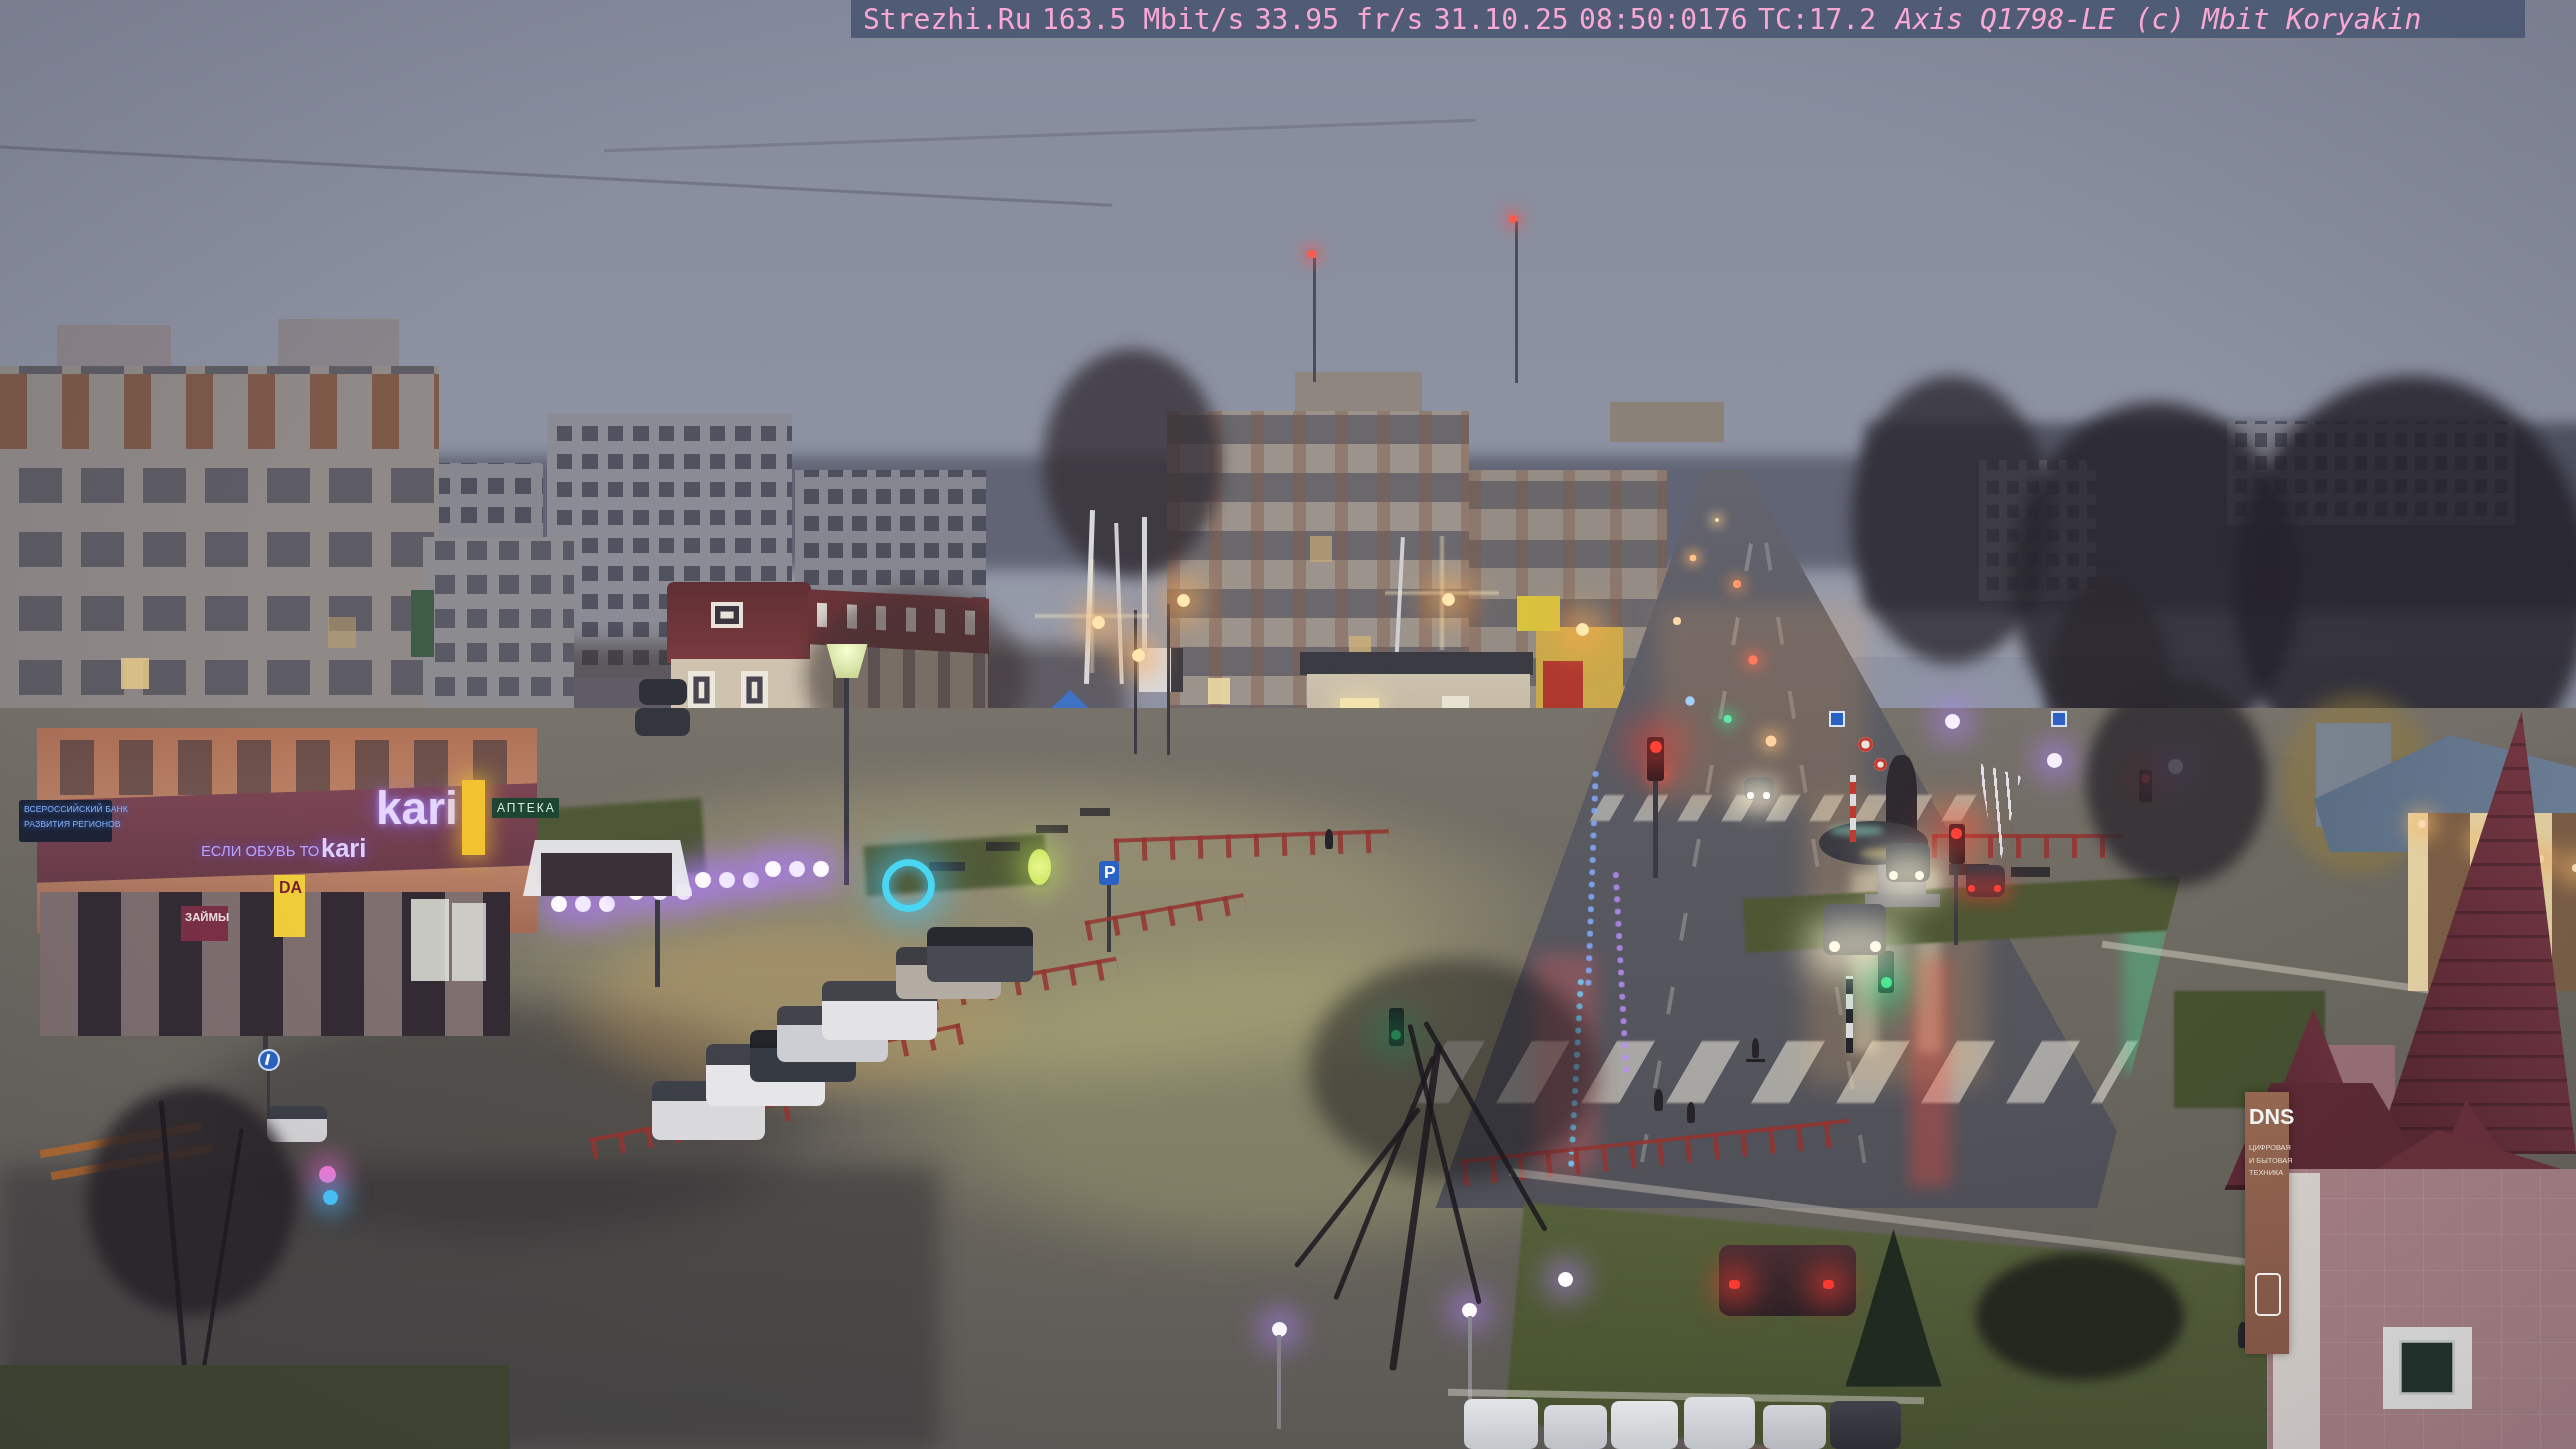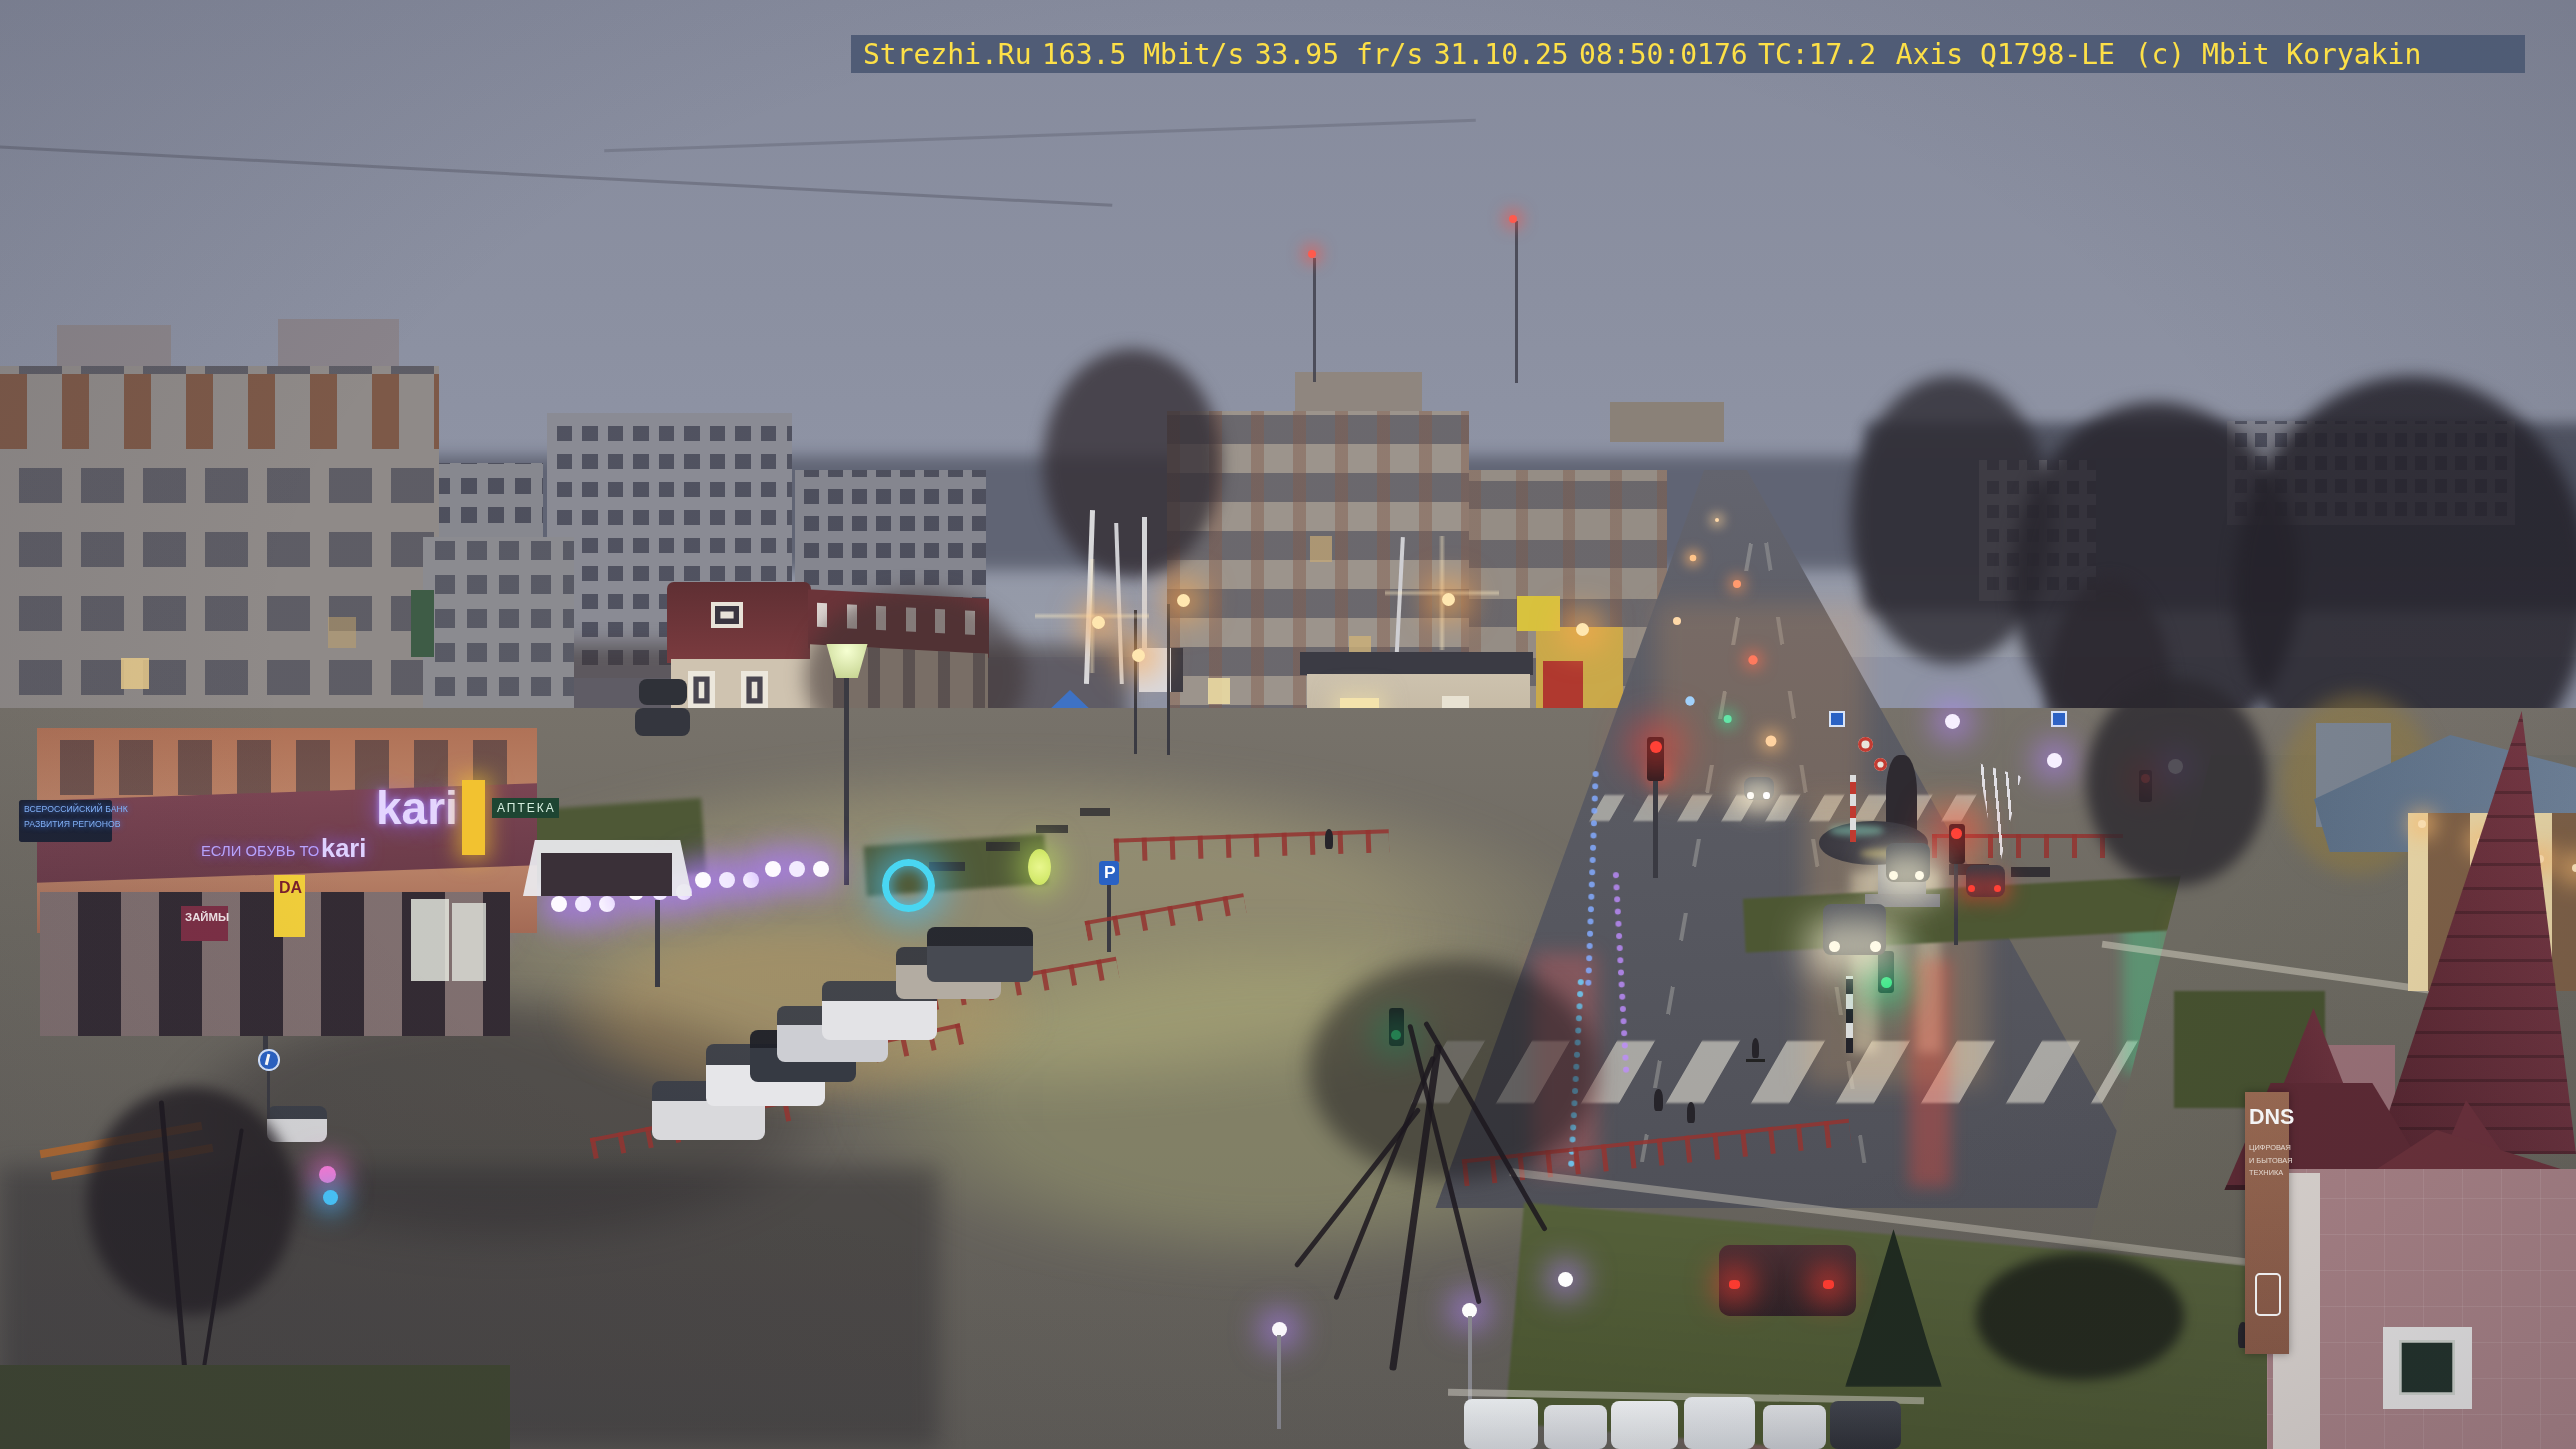--- a/index.html
+++ b/index.html
@@ -18,23 +18,23 @@
   .lmp1{position:absolute;width:14.8px;height:14.8px;border-radius:50%;background:#f6efff;
     box-shadow:0 0 29.5px 12px rgba(178,130,255,.65);}
   .wlamp{position:absolute;width:13.4px;height:13.4px;border-radius:50%;background:#ffe7b0;
     box-shadow:0 0 31px 13.4px rgba(255,170,80,.75);}
   .star{position:absolute;width:114px;height:114px;pointer-events:none;
     background:linear-gradient(0deg,transparent 47%,rgba(255,240,200,.45) 50%,transparent 53%),
                linear-gradient(90deg,transparent 47%,rgba(255,240,200,.45) 50%,transparent 53%);}
   .br{position:absolute;background:rgba(28,24,30,.85);border-radius:2.7px;}
   .glassTop{background:linear-gradient(180deg,rgba(58,62,72,.92) 0 34%,transparent 34%);}
   .bar{display:flex;align-items:center;font-family:"DejaVu Sans Mono","Liberation Mono",monospace;
-       font-size:28px;color:#fde047;margin-top:35px;}
+       font-size:28px;color:#f9a8d4;}
   .bar span{margin-right:.62ch;}
-  .bar .g2{margin-left:.55ch;}
+  .bar .g2{margin-left:.55ch;font-style:italic;}
 </style>
 </head>
 <body>
 
 <div class="vp">
 
   <div class="s" style="left:0;top:0;width:2576px;height:657px;background:linear-gradient(180deg,#868b9d 0%,#8b90a1 45%,#8e93a4 70%,#989daa 100%);"></div>
   <div class="s" style="left:-27px;top:174px;width:1140px;height:3.4px;background:rgba(30,32,42,.22);transform:rotate(3deg);"></div>
   <div class="s" style="left:604px;top:134px;width:872px;height:2.7px;background:rgba(30,32,42,.16);transform:rotate(-2deg);"></div>
 

